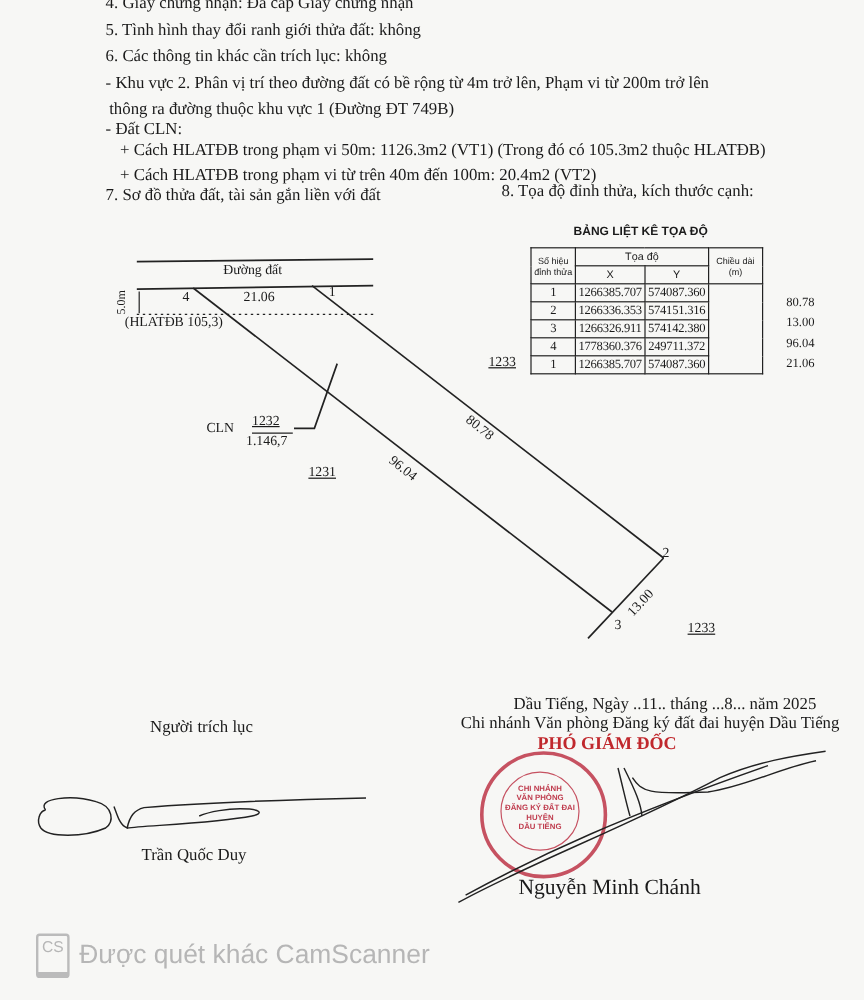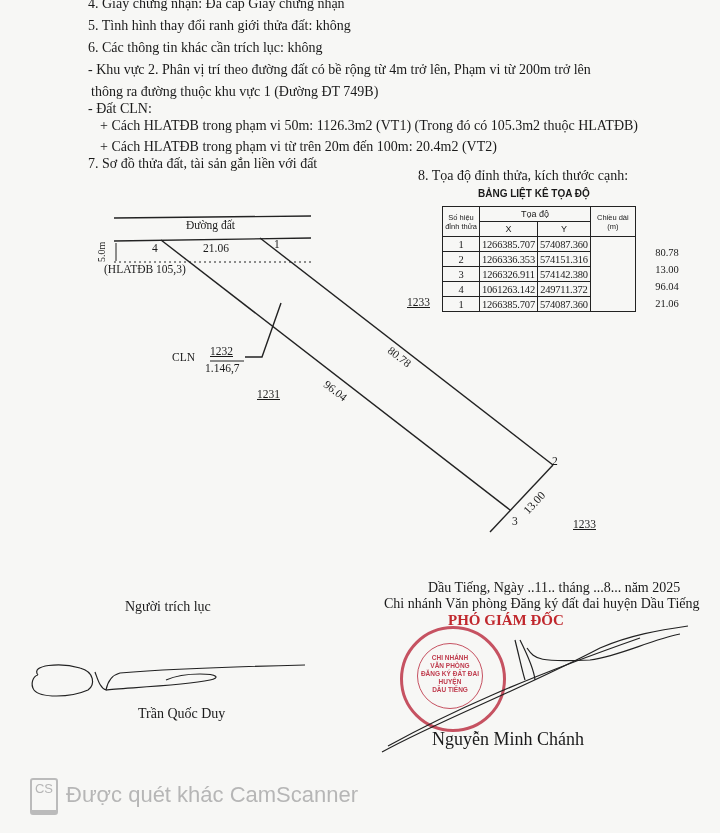--- a/index.html
+++ b/index.html
@@ -26,23 +26,23 @@
 </head>
 <body>
 
 <div class="abs t" style="left:88px;top:-4px;">4. Giấy chứng nhận: Đã cấp Giấy chứng nhận</div>
 <div class="abs t" style="left:88px;top:18px;">5. Tình hình thay đổi ranh giới thửa đất: không</div>
 <div class="abs t" style="left:88px;top:40px;">6. Các thông tin khác cần trích lục: không</div>
 <div class="abs t" style="left:88px;top:62px;">- Khu vực 2. Phân vị trí theo đường đất có bề rộng từ 4m trở lên,  Phạm vi từ 200m trở lên</div>
 <div class="abs t" style="left:91px;top:84px;">thông ra đường thuộc khu vực 1 (Đường ĐT 749B)</div>
 <div class="abs t" style="left:88px;top:101px;">- Đất CLN:</div>
 <div class="abs t" style="left:100px;top:118px;">+ Cách HLATĐB trong phạm vi 50m: 1126.3m2 (VT1) (Trong đó có 105.3m2 thuộc HLATĐB)</div>
-<div class="abs t" style="left:100px;top:139px;">+ Cách HLATĐB trong phạm vi từ trên 20m đến 100m: 20.4m2 (VT2)</div>
+<div class="abs t" style="left:100px;top:139px;">+ Cách HLATĐB trong phạm vi từ trên 40m đến 100m: 20.4m2 (VT2)</div>
 <div class="abs t" style="left:88px;top:156px;">7. Sơ đồ thửa đất, tài sản gắn liền với đất</div>
-<div class="abs t" style="left:418px;top:168px;text-align:center;">8. Tọa độ đỉnh thửa, kích thước cạnh:</div>
+<div class="abs t" style="left:418px;top:152px;text-align:center;">8. Tọa độ đỉnh thửa, kích thước cạnh:</div>
 
 <svg class="dia" width="720" height="560">
   <g stroke="#222" stroke-width="1.4" fill="none">
 
     <line x1="114" y1="218" x2="311" y2="216"></line>
 
     <line x1="114" y1="241" x2="311" y2="238"></line>
 
     <line x1="114" y1="262" x2="311" y2="262" stroke-dasharray="2,3" stroke-width="1.2"></line>
 
@@ -100,21 +100,21 @@
         <td class="num">1266336.353</td>
         <td class="num">574151.316</td>
       </tr>
   <tr>
         <td class="num">3</td>
         <td class="num">1266326.911</td>
         <td class="num">574142.380</td>
       </tr>
   <tr>
         <td class="num">4</td>
-        <td class="num">1061263.142</td>
+        <td class="num">1778360.376</td>
         <td class="num">249711.372</td>
       </tr>
   <tr>
         <td class="num">1</td>
         <td class="num">1266385.707</td>
         <td class="num">574087.360</td>
       </tr>
 </tbody>
   </table>
 <div class="lens" style="top:244px;">
@@ -147,18 +147,18 @@
     <path d="M520,640 C530,660 534,670 535,680"></path>
     <path d="M527,648 C535,660 540,662 590,660 C620,656 650,640 680,634"></path>
 
     <path d="M38,675 C30,665 60,662 80,668 C95,672 95,685 88,690 C70,698 40,698 34,690 C30,684 33,676 38,675"></path>
     <path d="M95,672 C98,680 100,688 106,690 C108,680 112,675 120,673 C180,668 260,666 305,665"></path>
     <path d="M106,690 C120,688 180,686 210,680 C220,678 218,674 200,674 C190,674 175,676 166,680"></path>
   </g>
 </svg>
 
 <div class="abs t" style="left:125px;top:599px;">Người trích lục</div>
-<div class="abs t" style="left:138px;top:706px;">Trần Quốc Duy</div>
+<div class="abs t" style="left:118px;top:706px;">Trần Quốc Duy</div>
 <div class="abs" style="left:432px;top:729px;font-size:18px;">Nguyễn Minh Chánh</div>
 
 <div class="cs">
   <span class="logo">CS</span><span>Được quét khác CamScanner</span>
 </div>
 
 </body></html>

